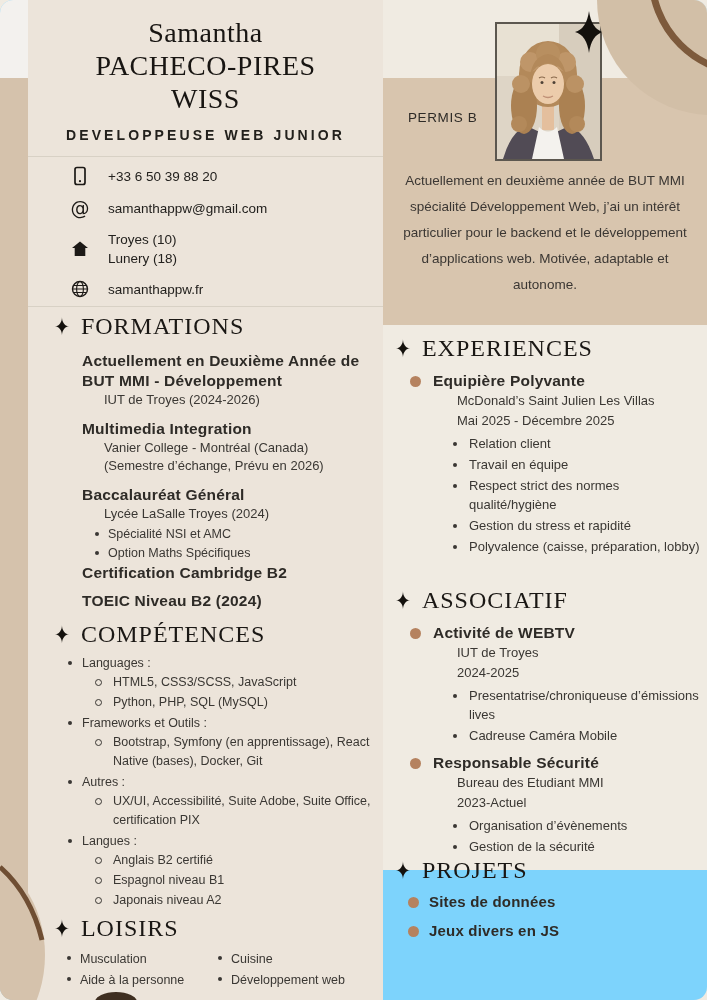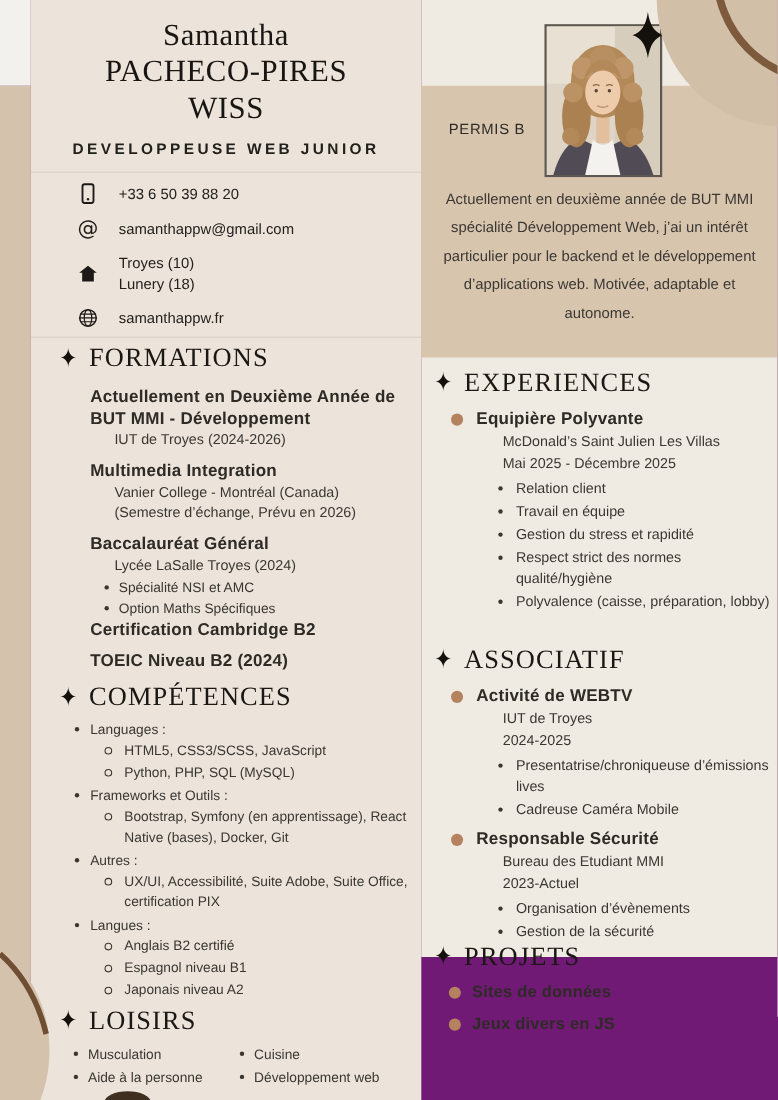--- a/index.html
+++ b/index.html
@@ -1,17 +1,17 @@
 <!DOCTYPE html>
 <html><head>
 <meta charset="utf-8">
 <style>
   html,body{margin:0;padding:0;}
   body{width:707px;height:1000px;font-family:"Liberation Sans",sans-serif;background:#f0ebe2;}
-  .page{position:relative;width:707px;height:1000px;overflow:hidden;background:#701a75;}
+  .page{position:relative;width:707px;height:1000px;overflow:hidden;background:#7dd3fc;border-radius:13px;}
 
   
   .strip-top{position:absolute;left:0;top:0;width:28px;height:78px;background:#f3f1ee;}
   .strip{position:absolute;left:0;top:78px;width:28px;height:922px;background:#d5c2ac;}
 
   
   .left-col{position:absolute;left:28px;top:0;width:355px;height:1000px;background:#ece4da;}
   .name-block{position:absolute;top:16px;left:0;right:0;text-align:center;}
   .name{font-family:"Liberation Serif",serif;font-size:28px;line-height:33px;color:#181512;letter-spacing:.5px;}
   .role{margin-top:12px;font-size:14px;font-weight:bold;letter-spacing:3.1px;color:#22201c;}
@@ -282,22 +282,22 @@
       <div class="job">
         <div class="job-head">
           <span class="jdot"></span>
           <span class="job-title">Equipière Polyvante</span>
         </div>
         <div class="job-org">McDonald’s Saint Julien Les Villas</div>
         <div class="job-dates">Mai 2025 - Décembre 2025</div>
         <ul class="dot-list job-bullets">
             <li>Relation client</li>
             <li>Travail en équipe</li>
+            <li>Respect strict des normes qualité/hygiène</li>
             <li>Gestion du stress et rapidité</li>
-            <li>Respect strict des normes qualité/hygiène</li>
             <li>Polyvalence (caisse, préparation, lobby)</li>
           </ul>
       </div>
     </section>
 
     <section class="associatif">
       <div class="sec-head">
         <span class="spark">✦</span>
         <span class="sec-title">ASSOCIATIF</span>
       </div>

